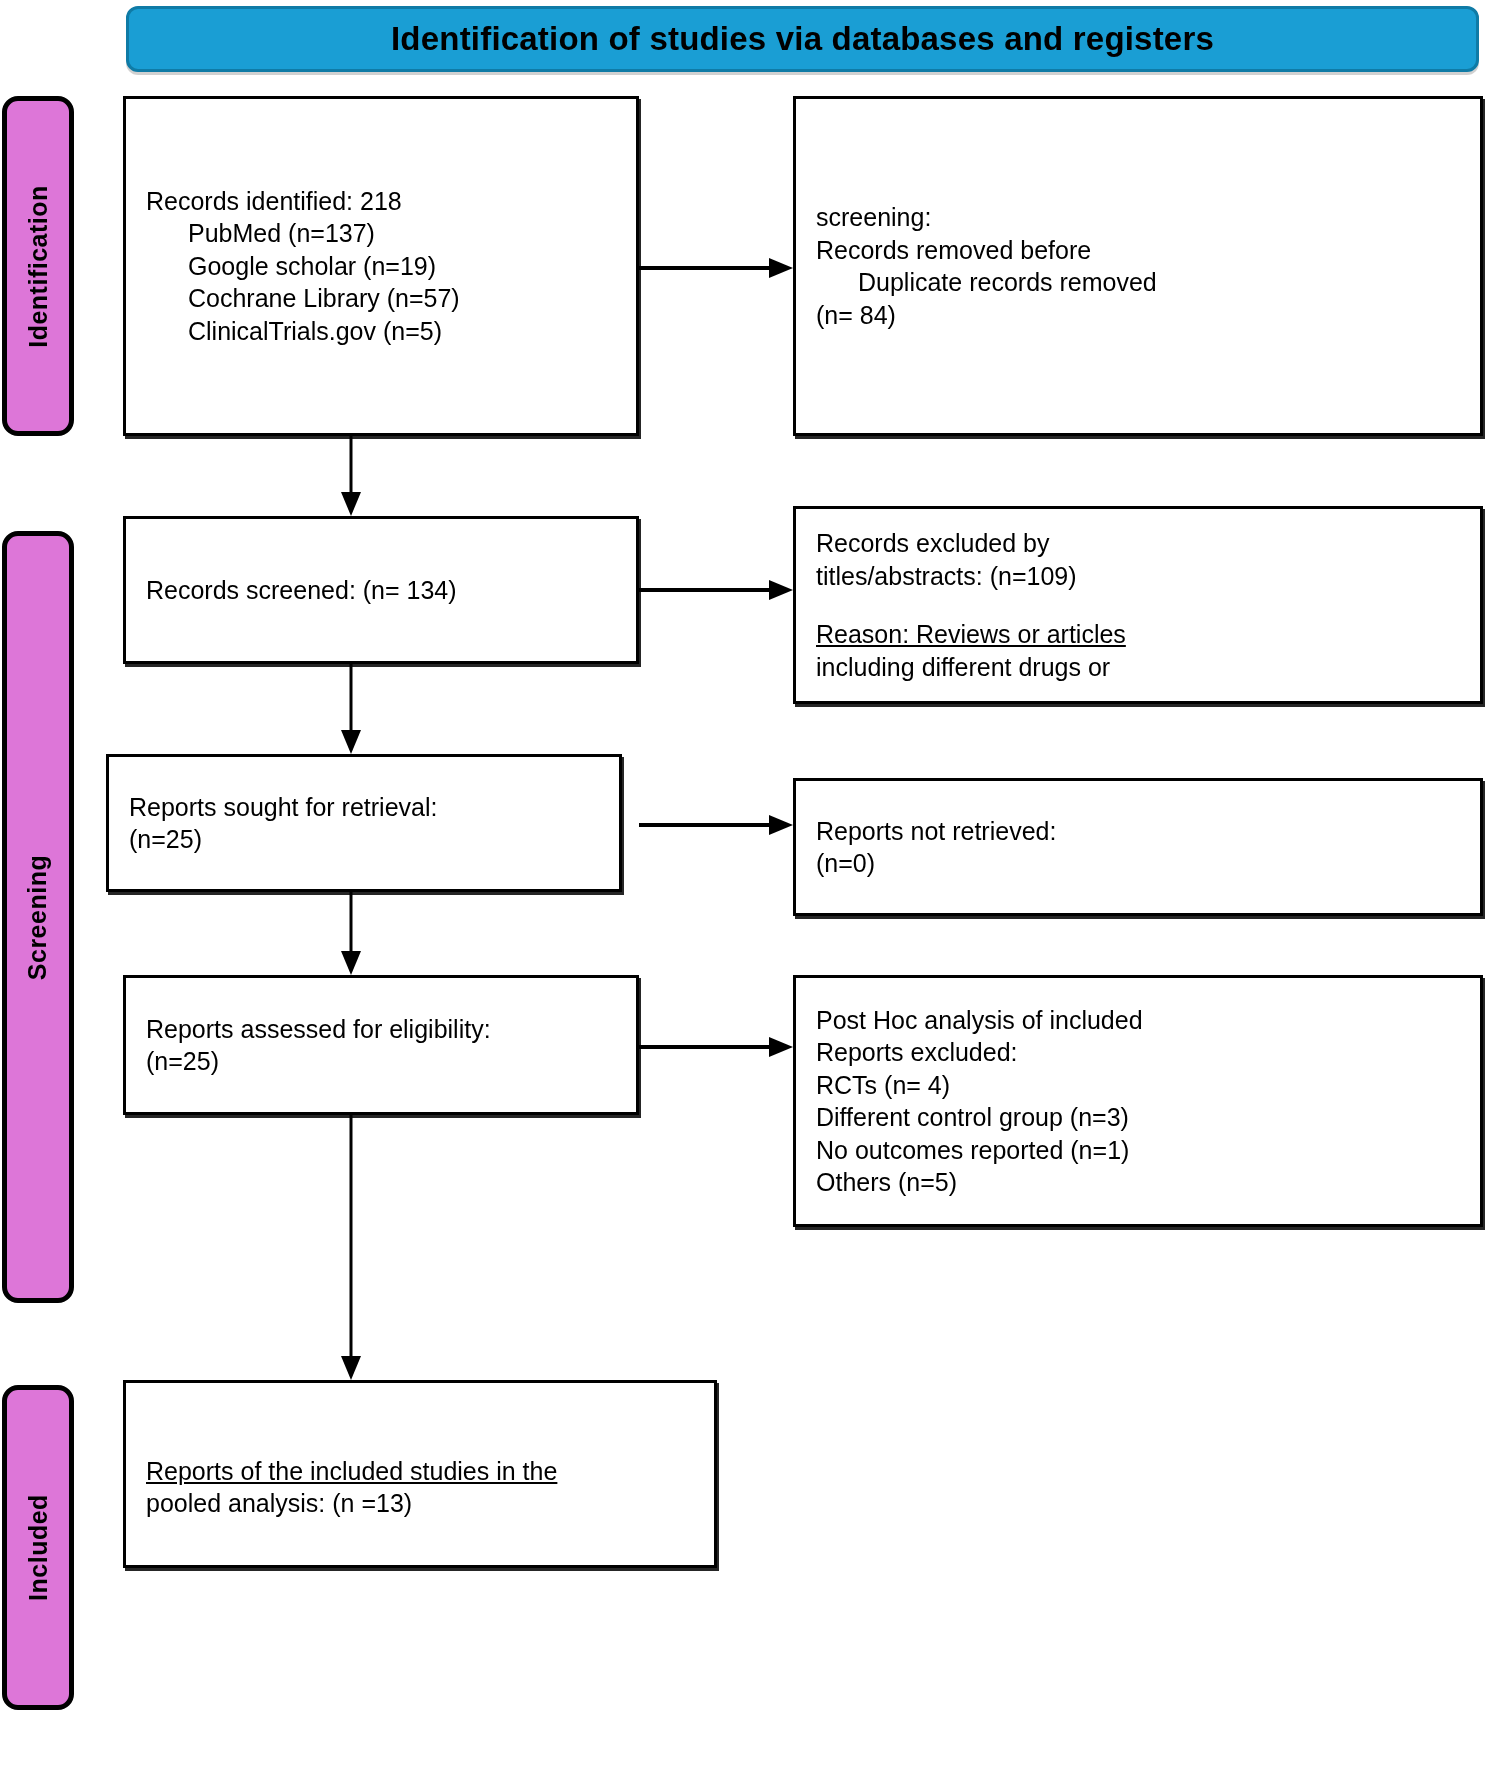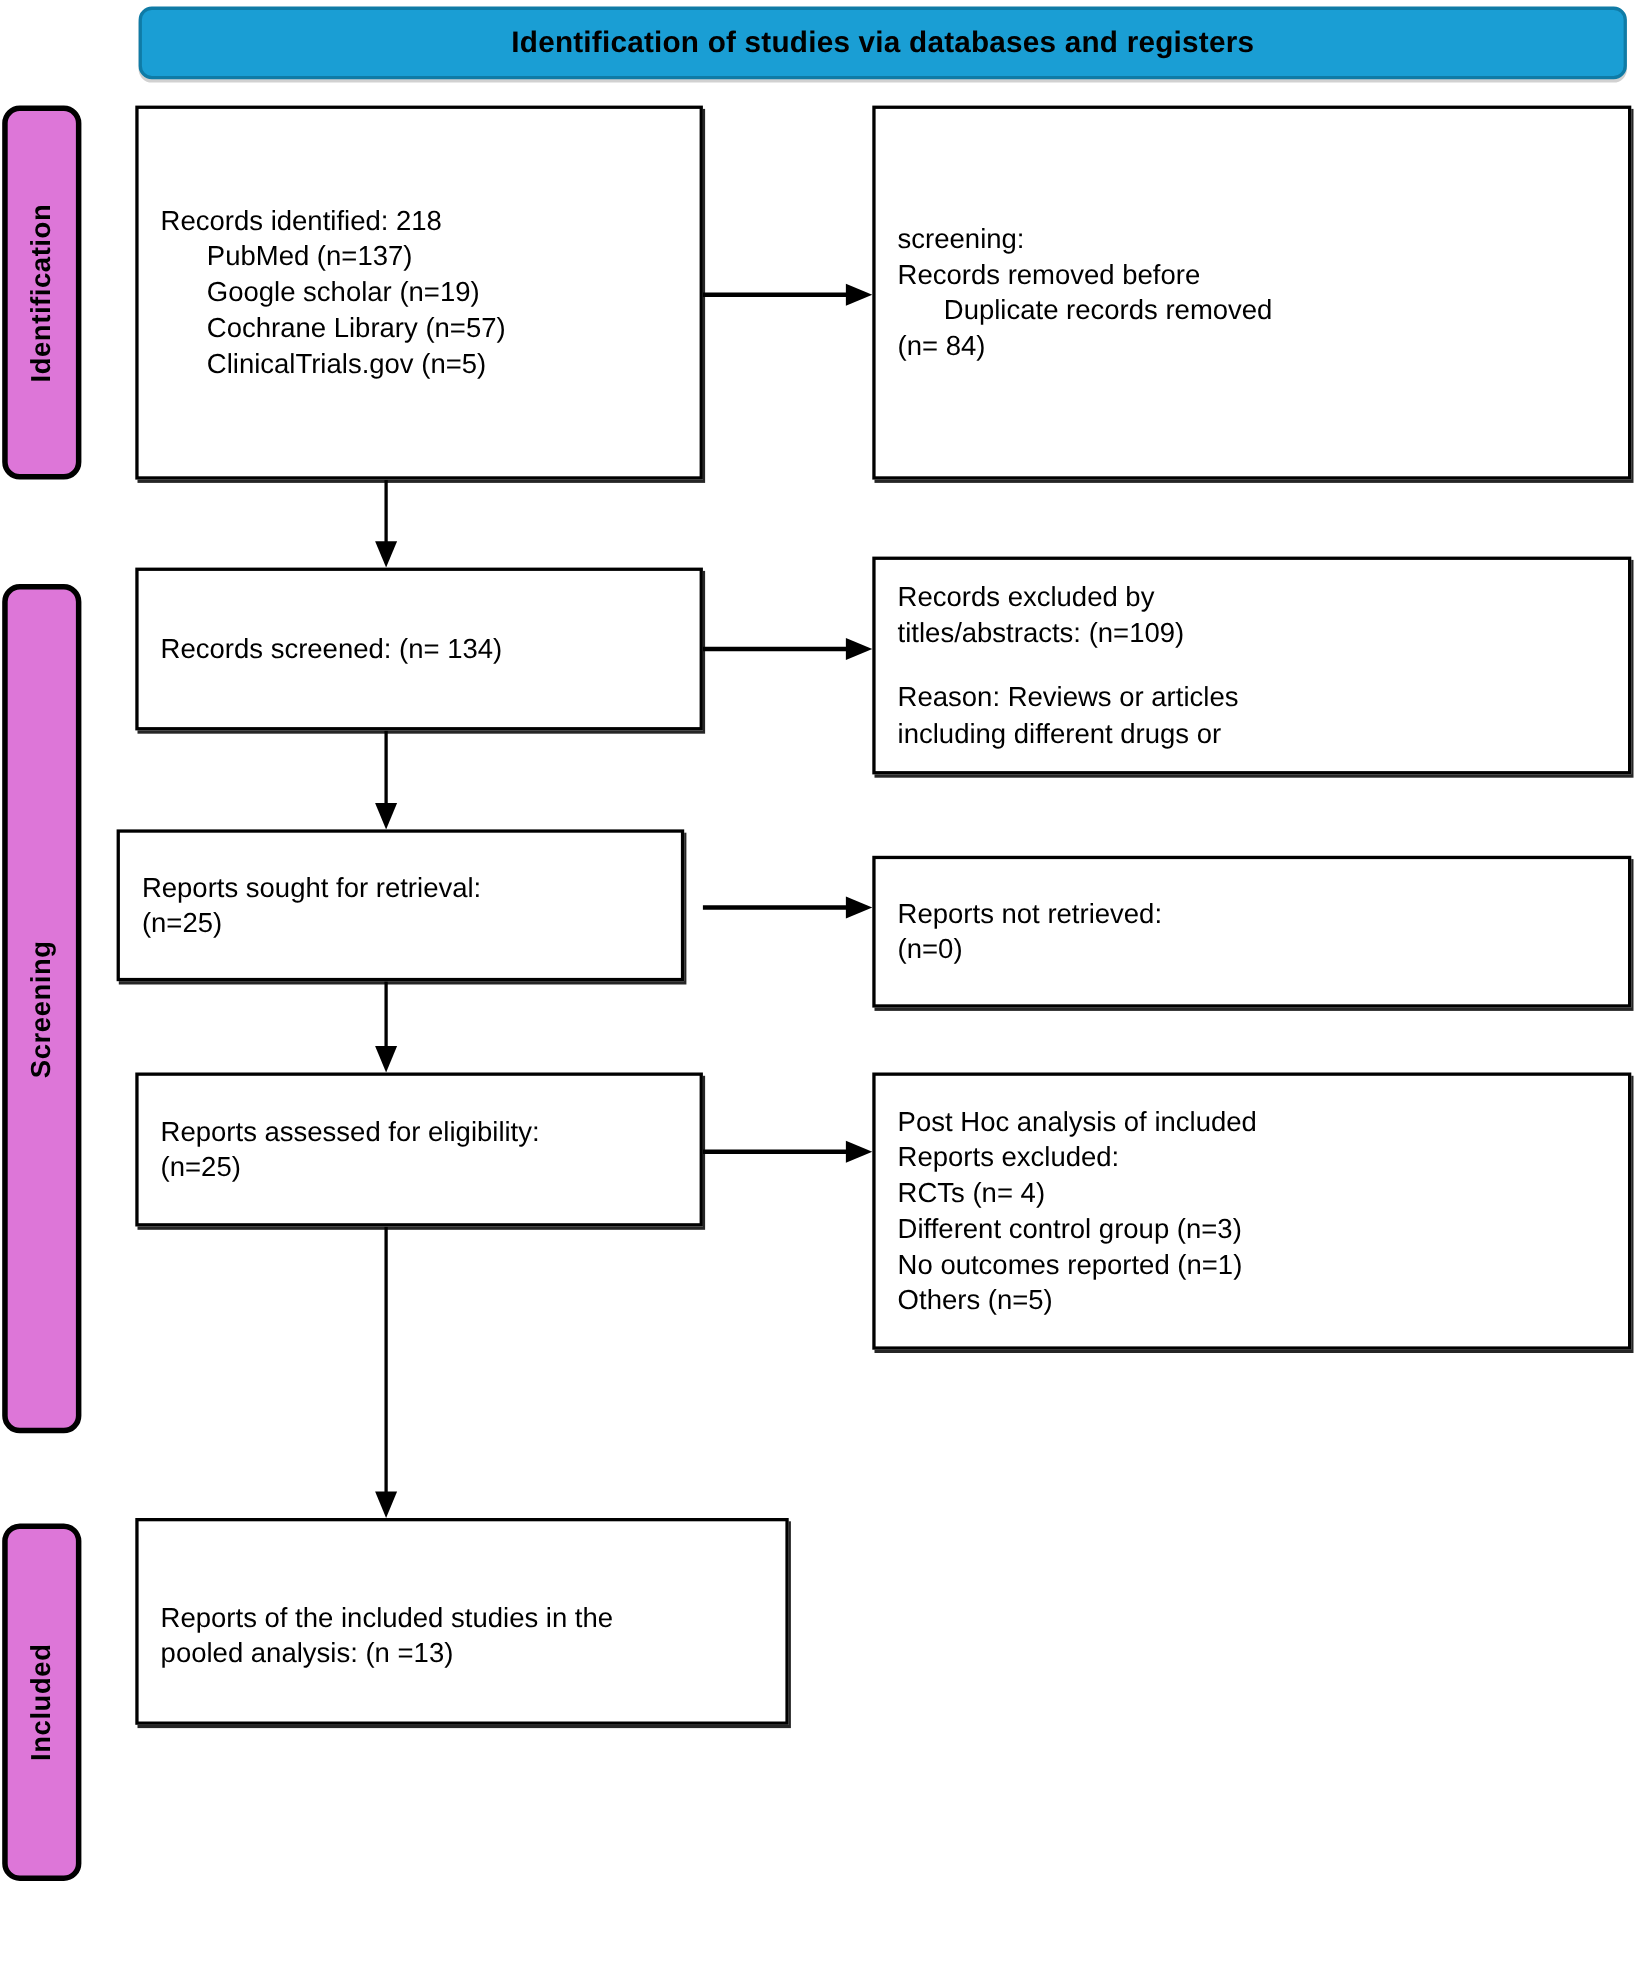--- a/index.html
+++ b/index.html
@@ -30,21 +30,21 @@
     background: #1a9ed4;
     border: 3px solid #0f7ba6;
     border-radius: 12px;
     box-sizing: border-box;
     display: flex;
     align-items: center;
     justify-content: center;
     box-shadow: 0 3px 0 rgba(0,0,0,0.18);
   }
   .banner-title {
-    font-size: 27px;
+    font-size: 33px;
     font-weight: bold;
     color: #000000;
     letter-spacing: 0.2px;
     text-align: center;
     line-height: 1.1;
   }
 
   
   .stage-label {
     position: absolute;
@@ -83,21 +83,21 @@
     justify-content: center;
     box-shadow: 2px 3px 0 rgba(0,0,0,0.85);
   }
   .flow-box .line {
     font-size: 25px;
     line-height: 1.30;
     color: #000000;
     white-space: pre;
   }
   .flow-box .line.indent { padding-left: 42px; }
-  .flow-box .line.gap { margin-top: 26px; }
+  .flow-box .line.gap { margin-top: 26px; text-decoration: underline; }
 
   
   #box-identified      { left: 123px; top: 96px;   width: 516px; height: 340px; }
   #box-screened        { left: 123px; top: 516px;  width: 516px; height: 148px; }
   #box-sought          { left: 106px; top: 754px;  width: 516px; height: 138px; }
   #box-assessed        { left: 123px; top: 975px;  width: 516px; height: 140px; }
   #box-included        { left: 123px; top: 1380px; width: 594px; height: 188px; }
 
   
   #box-removed         { left: 793px; top: 96px;   width: 690px; height: 340px; }

